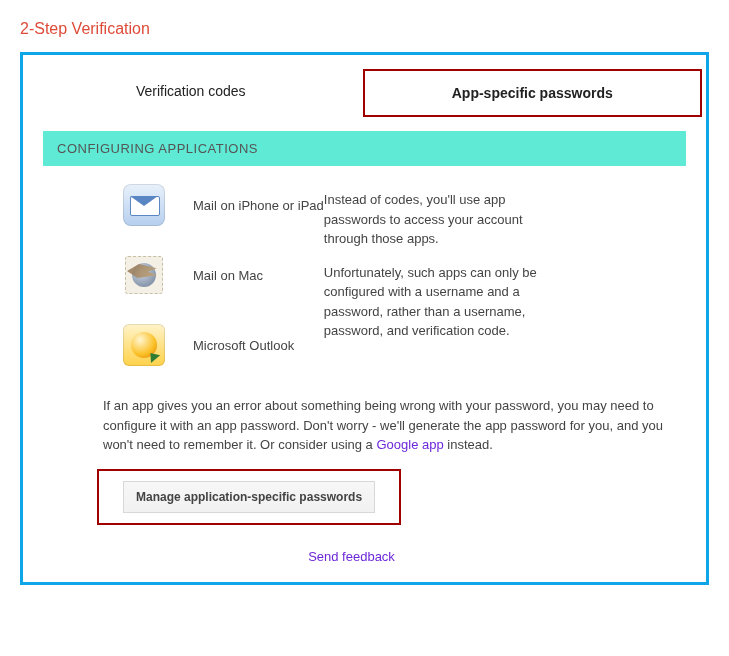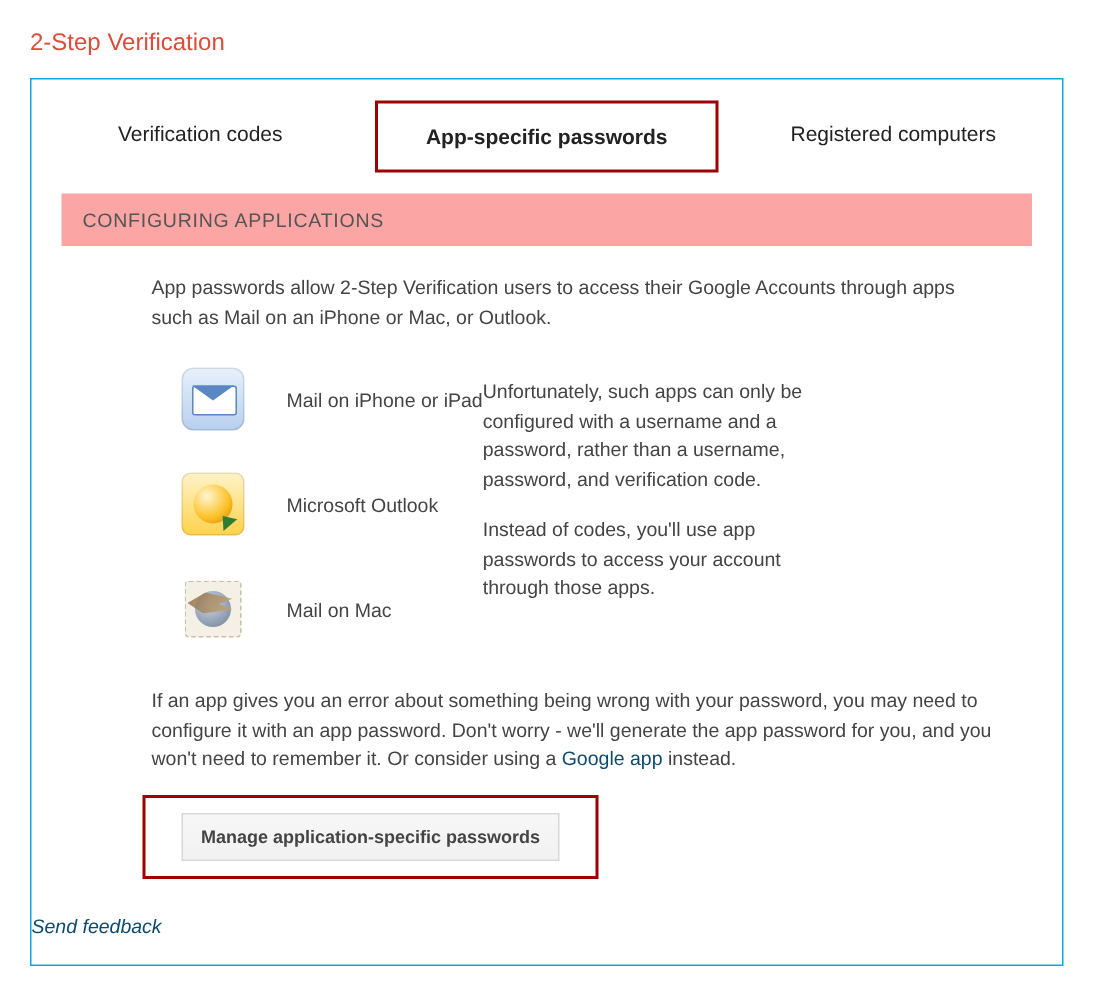--- a/index.html
+++ b/index.html
@@ -11,21 +11,21 @@
     width: 729px;
     padding: 20px;
   }
   .page-title {
     color: #dd4b39;
     font-size: 16px;
     font-weight: normal;
     margin-bottom: 14px;
   }
   .panel {
-    border: 1px solid #0ea5e9;
+    border: 3px solid #0ea5e9;
     background: #fff;
     padding: 0;
   }
   .tabs {
     display: flex;
     align-items: stretch;
     border-bottom: none;
     padding: 14px 0 14px 0;
   }
   .tab {
@@ -37,21 +37,21 @@
     cursor: pointer;
   }
   .tab.active {
     font-weight: bold;
   }
   .tab-highlight {
     border: 2px solid #a00000;
     margin: 0 4px;
   }
   .section-header {
-    background: #fca5a5;
+    background: #5eead4;
     color: #555;
     font-size: 13px;
     letter-spacing: 0.5px;
     padding: 10px 14px;
     margin: 0 20px 18px 20px;
   }
   .content {
     padding: 0 40px 16px 80px;
   }
   .intro {
@@ -96,44 +96,43 @@
     padding-top: 6px;
   }
   .side-text p { margin-bottom: 14px; }
   .footer-text {
     color: #444;
     line-height: 1.5;
     margin-bottom: 14px;
     max-width: 560px;
   }
   .link {
-    color: #0c4a6e;
+    color: #6d28d9;
     text-decoration: none;
     cursor: pointer;
   }
   .button-wrap {
     border: 2px solid #a00000;
     display: inline-block;
     padding: 10px 24px;
     margin-left: -6px;
   }
   .g-button {
     background: linear-gradient(#f7f7f7,#f1f1f1);
     border: 1px solid #d8d8d8;
     color: #444;
     font-size: 12px;
     font-weight: bold;
     padding: 8px 12px;
     cursor: pointer;
     font-family: inherit;
   }
   .feedback {
-    text-align: left;
+    text-align: center;
     padding: 8px 26px 18px 0;
-    font-style: italic;
   }
   
   .mail-ios {
     background: linear-gradient(#e8f1fb,#b6cfee);
     border-radius: 8px;
     width: 42px; height: 42px;
     position: relative;
     box-shadow: inset 0 0 0 1px rgba(0,0,0,.1);
   }
   .mail-ios::after{
@@ -207,61 +206,59 @@
 </head>
 <body>
 
 <h1 class="page-title">2-Step Verification</h1>
 
 <div class="panel">
 
   <div class="tabs">
     <div class="tab">Verification codes</div>
     <div class="tab active tab-highlight">App-specific passwords</div>
-    <div class="tab">Registered computers</div>
   </div>
 
   <div class="section-header">CONFIGURING APPLICATIONS</div>
 
   <div class="content">
 
-    <p class="intro">App passwords allow 2-Step Verification users to access their Google Accounts through apps such as Mail on an iPhone or Mac, or Outlook.</p>
 
     <div class="apps-row">
       <div class="apps-col">
 
         <div class="app-item">
           <div class="app-icon">
               <div class="mail-ios"></div>
             </div>
           <span class="app-label">Mail on iPhone or iPad</span>
-        </div>
-
-        <div class="app-item">
-          <div class="app-icon">
-              <div class="outlook"></div>
-            </div>
-          <span class="app-label">Microsoft Outlook</span>
         </div>
 
         <div class="app-item">
           <div class="app-icon">
             <div class="mailmac">
                 <div class="stamp"></div>
                 <div class="wing"></div>
               </div>
           </div>
           <span class="app-label">Mail on Mac</span>
         </div>
 
+        <div class="app-item">
+          <div class="app-icon">
+              <div class="outlook"></div>
+            </div>
+          <span class="app-label">Microsoft Outlook</span>
+        </div>
+
       </div>
 
       <div class="side-text">
+        <p>Instead of codes, you'll use app passwords to access your account through those apps.</p>
         <p>Unfortunately, such apps can only be configured with a username and a password, rather than a username, password, and verification code.</p>
-        <p>Instead of codes, you'll use app passwords to access your account through those apps.</p>
       </div>
     </div>
 
     <p class="footer-text">
       <span>If an app gives you an error about something being wrong with your password, you may need to configure it with an app password. Don't worry - we'll generate the app password for you, and you won't need to remember it. Or consider using a </span><a class="link">Google app</a><span> instead.</span>
     </p>
 
     <div class="button-wrap">
       <button class="g-button">Manage application-specific passwords</button>
     </div>

